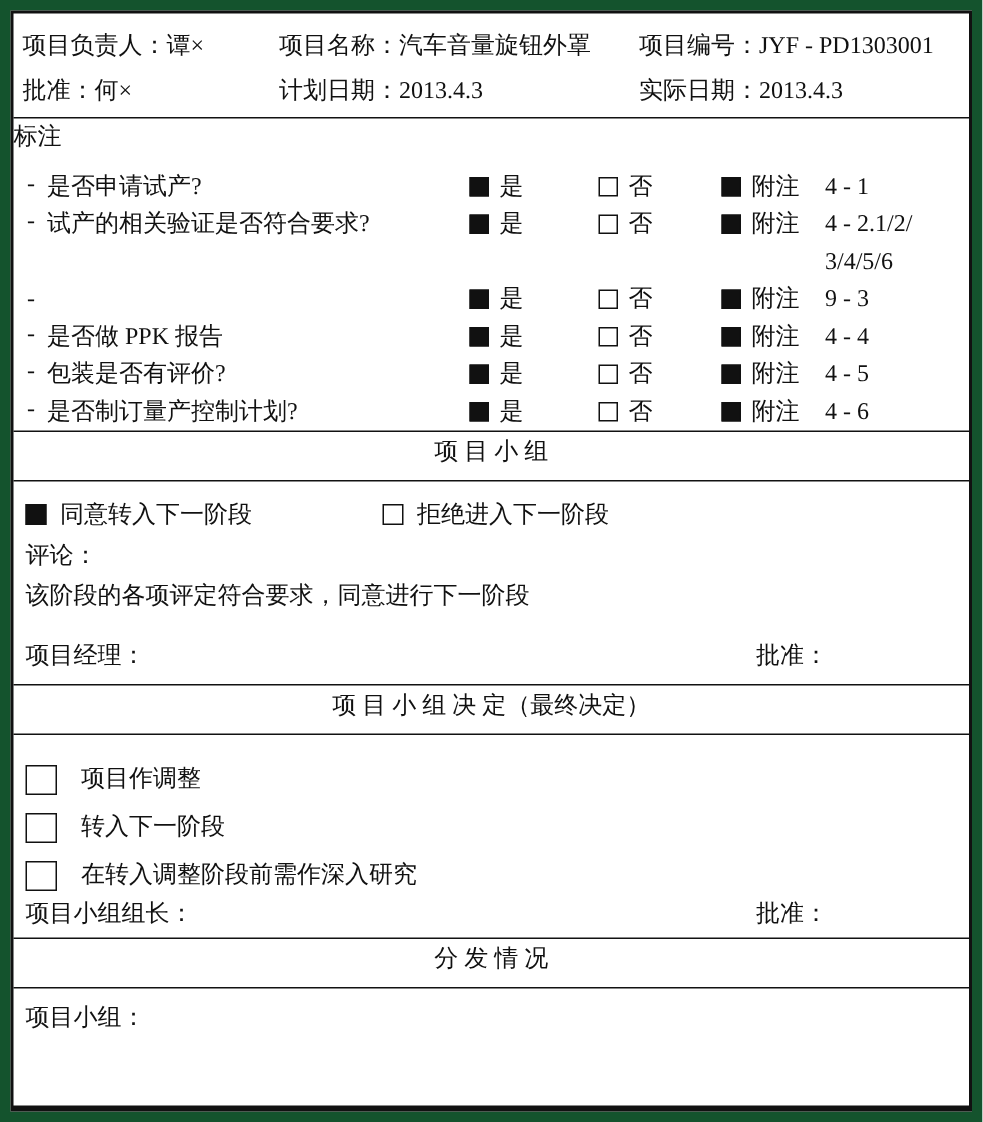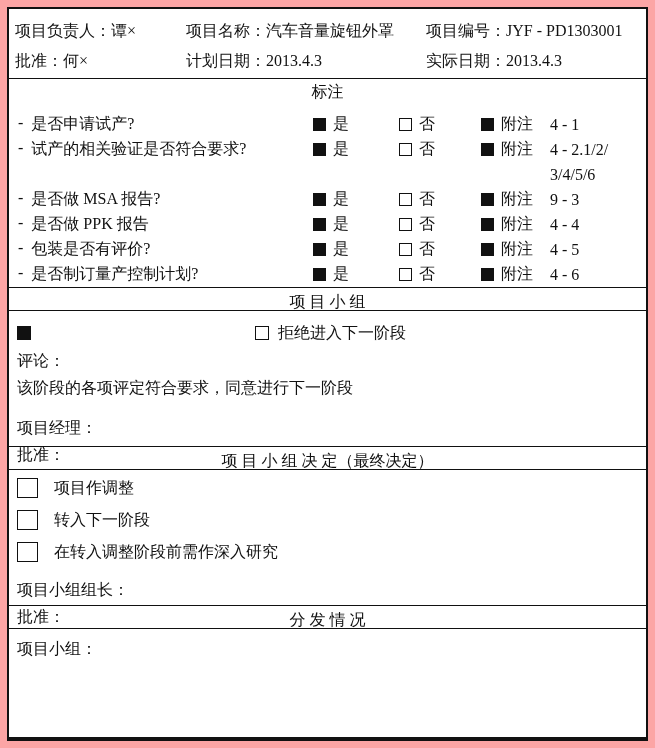--- a/index.html
+++ b/index.html
@@ -1,59 +1,59 @@
 <!DOCTYPE html>
 <html><head>
 <meta charset="utf-8">
 <style>
   * { margin:0; padding:0; box-sizing:border-box; }
   html,body { background:#f6f6f6; }
   .page {
-    position:relative; width:655px; height:748px; background:#fca5a5;
+    position:relative; width:655px; height:748px; background:#14532d;
     font-family:"Liberation Serif","DejaVu Serif",serif;
     color:#111; font-size:16px; overflow:hidden;
   }
   .form {
     position:absolute; left:7px; top:7px; width:641px; height:734px;
     border:2px solid #111; border-bottom-width:4px; background:#fff;
   }
   
   .header { height:69px; padding:7px 6px 0 6px; display:grid;
             grid-template-columns:171px 240px 1fr; column-gap:0; }
   .header .hcol { line-height:30px; white-space:nowrap; }
   
   .sec-title-plain { border-top:1px solid #111; height:27px; line-height:26px;
-                     text-align:center; }
+                     text-align:left; }
   .questions { padding:7px 0 0 9px; }
   .q-row { display:grid; grid-template-columns:295px 86px 82px 69px auto;
            height:25px; align-items:center; }
   .q-text { display:flex; gap:8px; white-space:nowrap; }
   .ans { display:flex; align-items:center; gap:7px; white-space:nowrap; }
   .box { width:13px; height:13px; border:1px solid #111; display:inline-block;
          flex:0 0 auto; }
   .box.checked { background:#111; border-color:#111; }
   .code { white-space:nowrap; }
   
   .band { border-top:1px solid #111; border-bottom:1px solid #111;
-          height:24px; line-height:28px; text-align:center; }
+          height:34px; line-height:28px; text-align:center; }
   
   .team-cell { height:135px; padding:8px 10px 0 8px; }
   .team-choices { display:flex; height:28px; align-items:center; }
   .choice { display:flex; align-items:center; gap:9px; white-space:nowrap; }
   .choice.first { width:238px; }
   .cbox { width:14px; height:14px; border:1px solid #111; display:inline-block;
           flex:0 0 auto; }
   .cbox.checked { background:#111; }
   .tline { height:27px; line-height:27px; }
-  .spread { display:flex; justify-content:flex-end; padding-right:84px;
-            line-height:27px;flex-direction:column; }
+  .spread { display:flex; justify-content:space-between; padding-right:84px;
+            line-height:27px; }
   .team-cell .spread { margin-top:13px; }
   
   .decision-cell { height:135px; padding:8px 10px 0 8px; }
-  .opt-row { display:flex; align-items:flex-start; gap:16px; height:32px;font-family:Liberation Mono, monospace; }
+  .opt-row { display:flex; align-items:flex-end; gap:16px; height:32px;font-family:Liberation Mono, monospace; }
   .bigbox { width:21px; height:20px; border:1px solid #111; display:inline-block;
             flex:0 0 auto; background:#fff; }
   .decision-cell .spread { margin-top:2px; }
   
   .dist-cell { height:86px; padding:6px 10px 8px 8px; display:flex;
                flex-direction:column; justify-content:space-between; }
 </style>
 </head>
 <body>
 
@@ -123,21 +123,20 @@
         <div></div>
           <div></div>
           <div></div>
           <div></div>
         <div class="code">3/4/5/6</div>
       </div>
 
       <div class="q-row">
         <div class="q-text">
             <span>-</span>
-            <span>是否做 MSA 报告?</span>
           </div>
         <div class="ans">
             <span class="box checked"></span>
             <span>是</span>
           </div>
         <div class="ans">
             <span class="box"></span>
             <span>否</span>
           </div>
         <div class="ans">
@@ -208,20 +207,21 @@
       </div>
 
     </div>
 
     <div class="band">项 目 小 组</div>
 
     <div class="team-cell">
       <div class="team-choices">
         <div class="choice first">
           <span class="cbox checked"></span>
+          <span>同意转入下一阶段</span>
         </div>
         <div class="choice">
           <span class="cbox"></span>
           <span>拒绝进入下一阶段</span>
         </div>
       </div>
       <div class="tline">评论：</div>
       <div class="tline">该阶段的各项评定符合要求，同意进行下一阶段</div>
       <div class="spread">
         <span>项目经理：</span>

